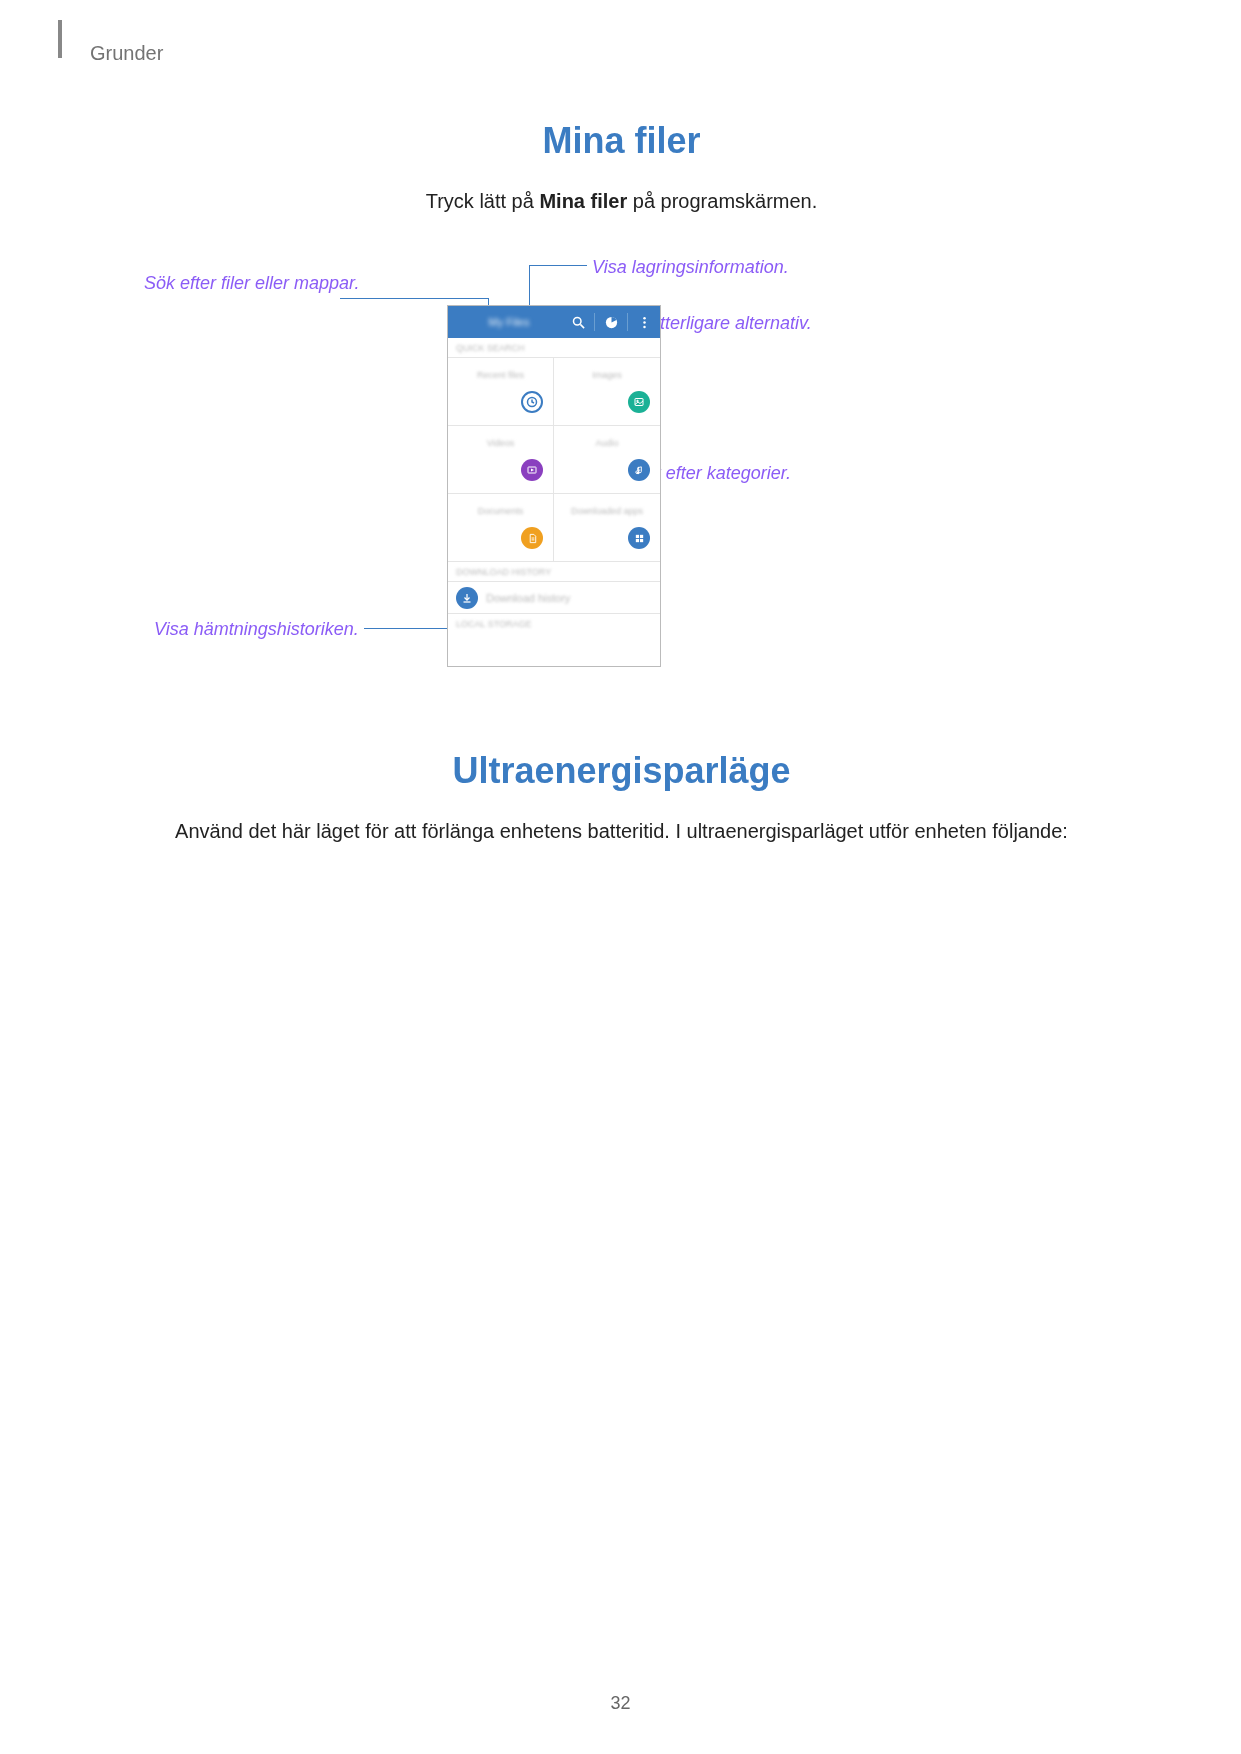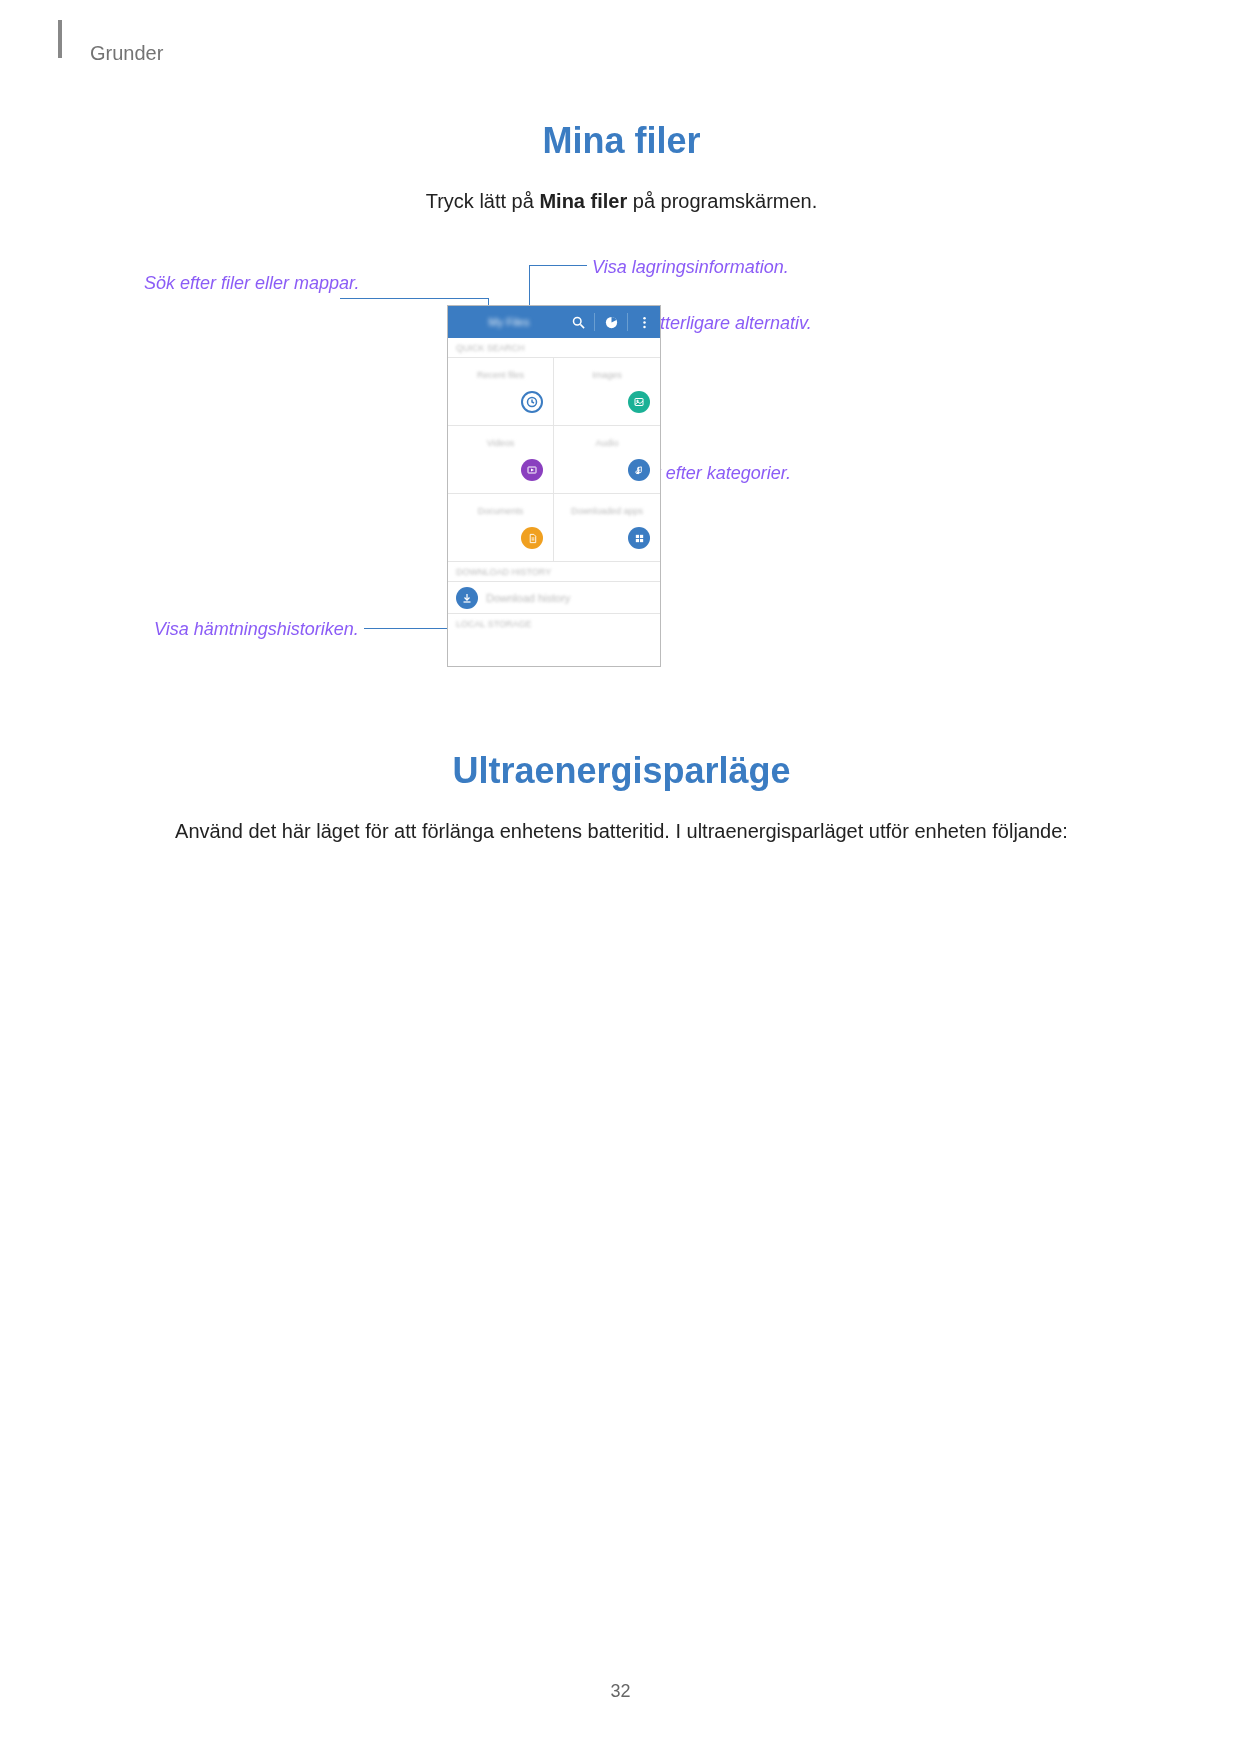--- a/index.html
+++ b/index.html
@@ -192,21 +192,21 @@
       padding-left: 18px;
     }
     ul.bullets li::before {
       content: "•";
       position: absolute;
       left: 0;
       color: #222;
     }
     .pagenum {
       position: absolute;
-      bottom: 52px;
+      bottom: 40px;
       left: 0;
       right: 0;
       text-align: center;
       font-size: 18px;
       color: #666;
     }
     .arrow {
       font-family: Arial, sans-serif;
     }
   </style>

